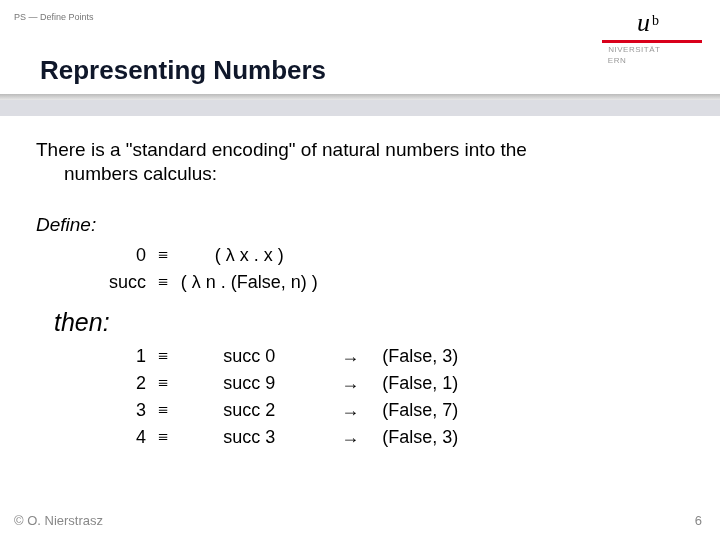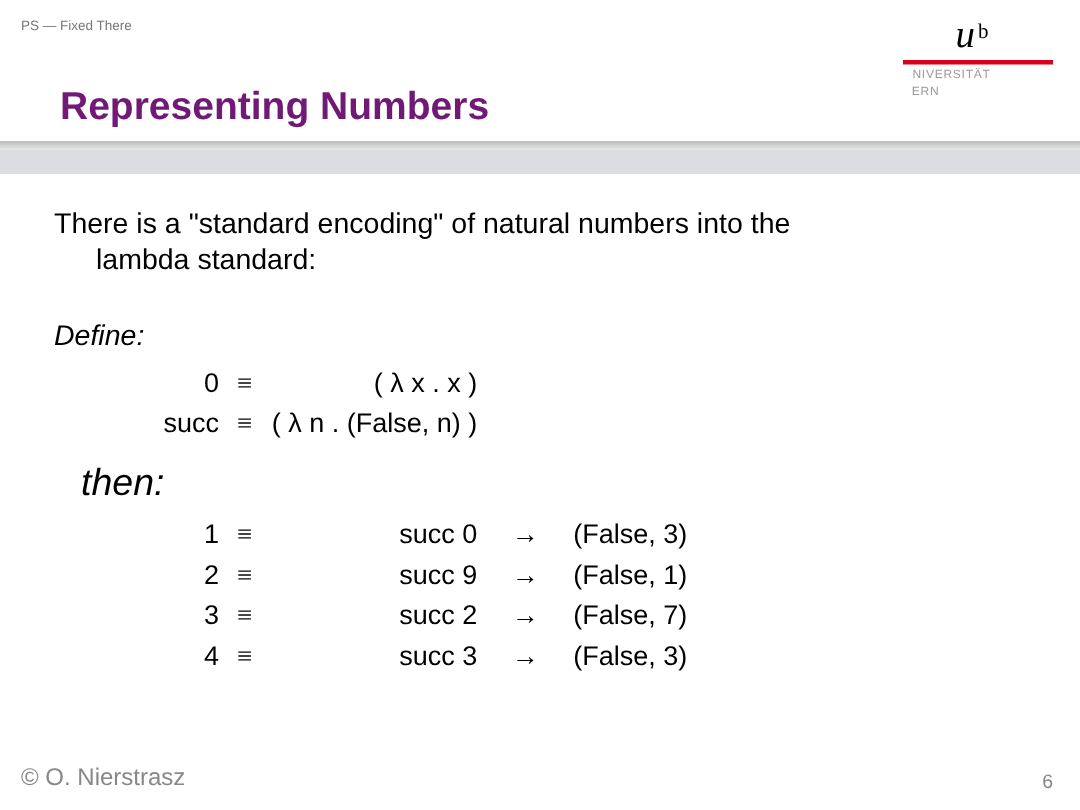--- a/index.html
+++ b/index.html
@@ -42,21 +42,21 @@
     top: 46px;
     left: 0;
     width: 608px;
     height: 48px;
     background: #fff;
     display: flex; align-items: center;
   }
   .title-txt {
     font-size: 26px;
     font-weight: bold;
-    color: #701a75;
+    color: #0f172a;
     margin-left: 40px;
   }
   .shadow-strip {
     position: absolute;
     top: 94px; left:0; width:720px; height:6px;
     background: linear-gradient(#bbb, #e8e8e8);
   }
   .gray-strip {
     position: absolute;
     top: 100px; left:0; width:720px; height:16px;
@@ -75,57 +75,57 @@
   .define { font-style: italic; margin-top: 28px; font-size:19px;}
   .tbl {
     margin-left: 62px;
     margin-top: 6px;
     font-size: 18px;
     border-collapse: collapse;
   }
   .tbl td { padding: 3px 6px; vertical-align: baseline; }
   .c1 { text-align: right; min-width:54px; }
   .c2 { text-align:center; font-family: 'Times New Roman', serif; }
-  .c3 { text-align:right; min-width:150px;}
+  .c3 { text-align:center; min-width:150px;}
   .c4 { text-align:center; min-width:52px; font-family:'Times New Roman', serif;}
   .c5 { text-align:left; }
   .then { font-style: italic; margin-top: 12px; margin-left: 18px; font-size:25px;}
   .footer-l {
     position:absolute; bottom:12px; left:14px;
-    font-size:16px; color:#888;
+    font-size:13px; color:#888;
   }
   .footer-r {
     position:absolute; bottom:12px; right:18px;
     font-size:13px; color:#888;
   }
 </style>
 </head>
 <body>
 
-<div class="header-label">PS — Fixed There</div>
+<div class="header-label">PS — Define Points</div>
 
 <div class="logo-area">
   <div class="logo-ub">
     <span class="logo-u">u</span><span class="logo-b">b</span>
   </div>
   <div class="logo-red"></div>
   <div class="logo-uni">UNIVERSITÄT</div>
   <div class="logo-uni">BERN</div>
 </div>
 
 <div class="title-band">
   <div class="title-txt">Representing Numbers</div>
 </div>
 <div class="shadow-strip"></div>
 <div class="gray-strip"></div>
 
 <div class="content">
   <div class="intro">
     <span>There is a "standard encoding" of natural numbers into the</span><br>
-    <span class="intro-indent">lambda standard:</span>
+    <span class="intro-indent">numbers calculus:</span>
   </div>
 
   <div class="define">Define:</div>
 
   <table class="tbl">
     <tbody>
         <tr>
       <td class="c1">0</td>
       <td class="c2">≡</td>
       <td class="c3"><span>( </span><span>λ</span><span> x . x )</span></td>

